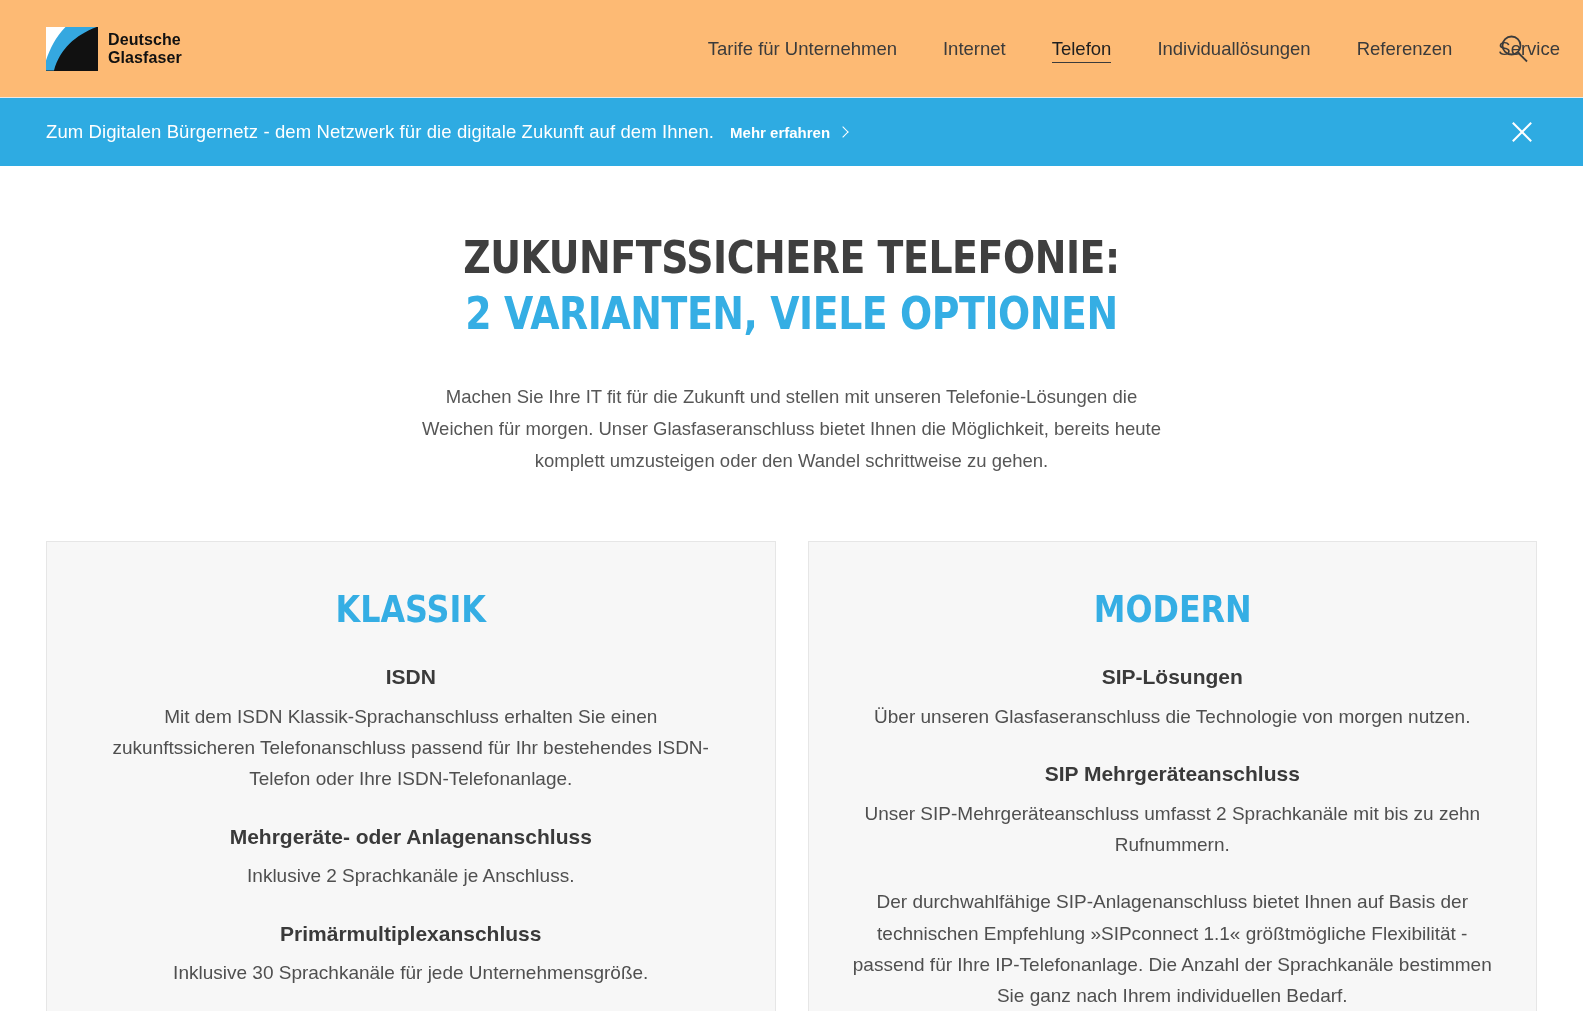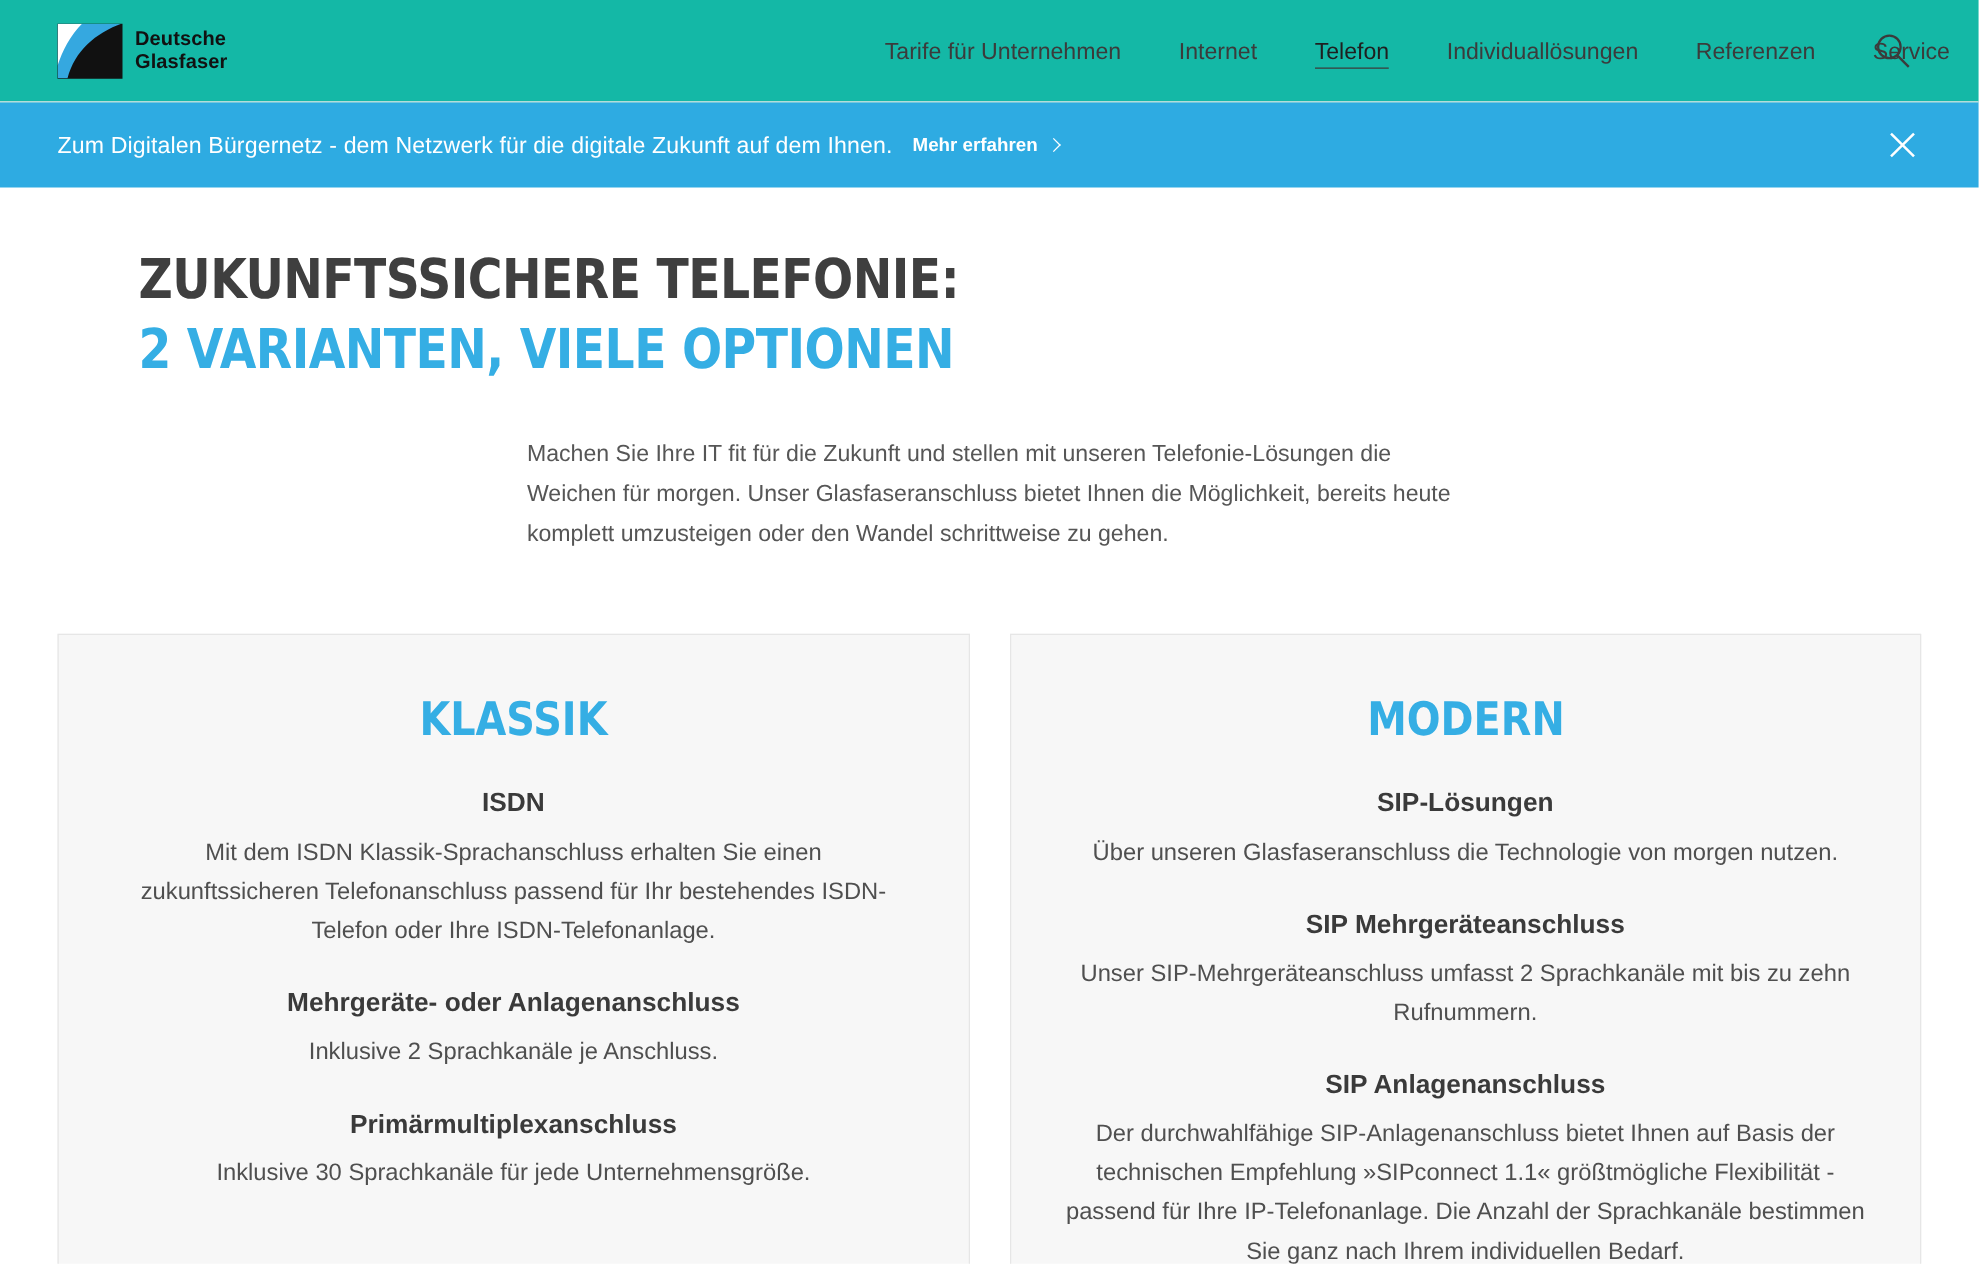--- a/index.html
+++ b/index.html
@@ -8,22 +8,22 @@
     padding: 0;
     width: 1583px;
     height: 1011px;
     overflow: hidden;
     background: #ffffff;
     font-family: "Liberation Sans", sans-serif;
   }
 
   
   .header {
-    height: 82px;
-    background: #14b8a6;
+    height: 98px;
+    background: #fdba74;
     display: flex;
     align-items: center;
     padding: 0 0 0 46px;
     border-bottom: 1px solid #e9e9e9;
     position: relative;
   }
   .logo {
     display: flex;
     align-items: center;
     gap: 10px;
@@ -139,21 +139,22 @@
     position: absolute;
     left: 2px; top: 14px;
     width: 26px; height: 2px;
     background: #fff;
   }
   .banner-close:before { transform: rotate(45deg); }
   .banner-close:after  { transform: rotate(-45deg); }
 
   
   .hero {
-    padding-top: 46px;
+    padding-top: 64px;
+    text-align: center;
   }
   .hero h1 {
     margin: 0;
     font-family: "DejaVu Sans", sans-serif;
     font-weight: bold;
     font-size: 44px;
     letter-spacing: -0.5px;
     line-height: 1.28;
     color: #3f3f3f;
     transform: scaleX(.86);
@@ -284,18 +285,17 @@
       <div class="block-title">SIP-Lösungen</div>
       <div class="block-body">Über unseren Glasfaseranschluss die Technologie von morgen nutzen.</div>
     </div>
 
     <div class="block">
       <div class="block-title">SIP Mehrgeräteanschluss</div>
       <div class="block-body">Unser SIP-Mehrgeräteanschluss umfasst 2 Sprachkanäle mit bis zu zehn Rufnummern.</div>
     </div>
 
     <div class="block">
-      <div class="block-title">SIP Anlagenanschluss</div>
       <div class="block-body">Der durchwahlfähige SIP-Anlagenanschluss bietet Ihnen auf Basis der technischen Empfehlung »SIPconnect 1.1« größtmögliche Flexibilität - passend für Ihre IP-Telefonanlage. Die Anzahl der Sprachkanäle bestimmen Sie ganz nach Ihrem individuellen Bedarf.</div>
     </div>
   </div>
 
 </div>
 
 </body></html>

